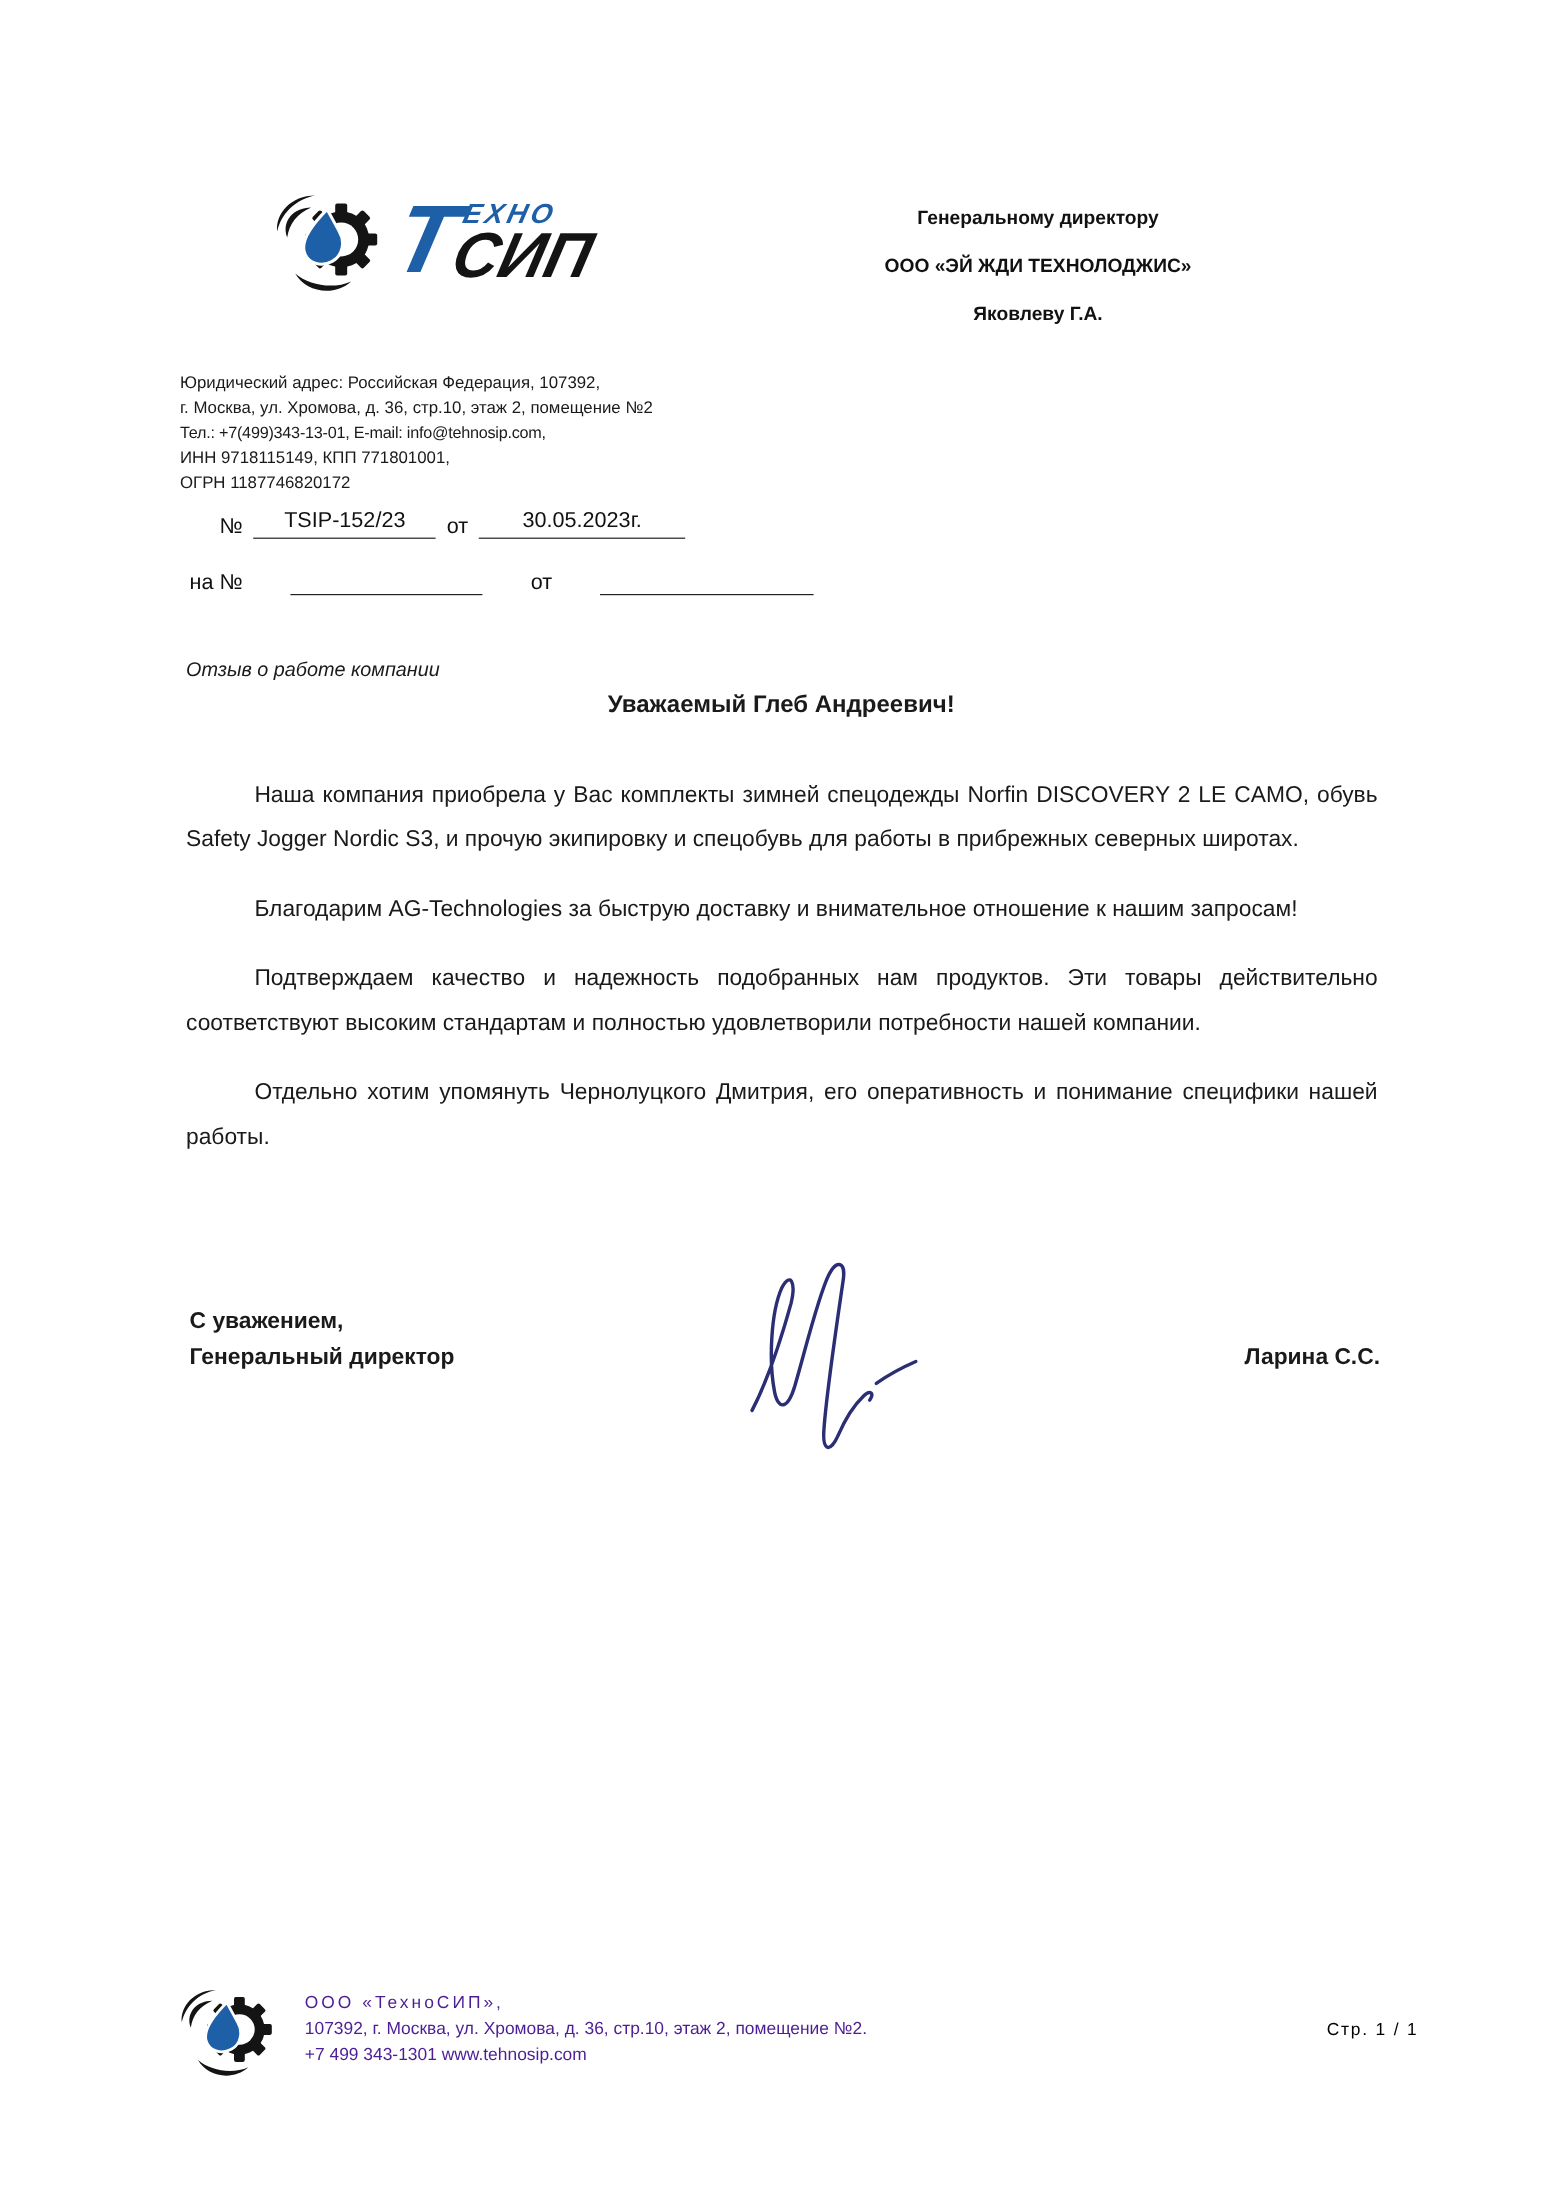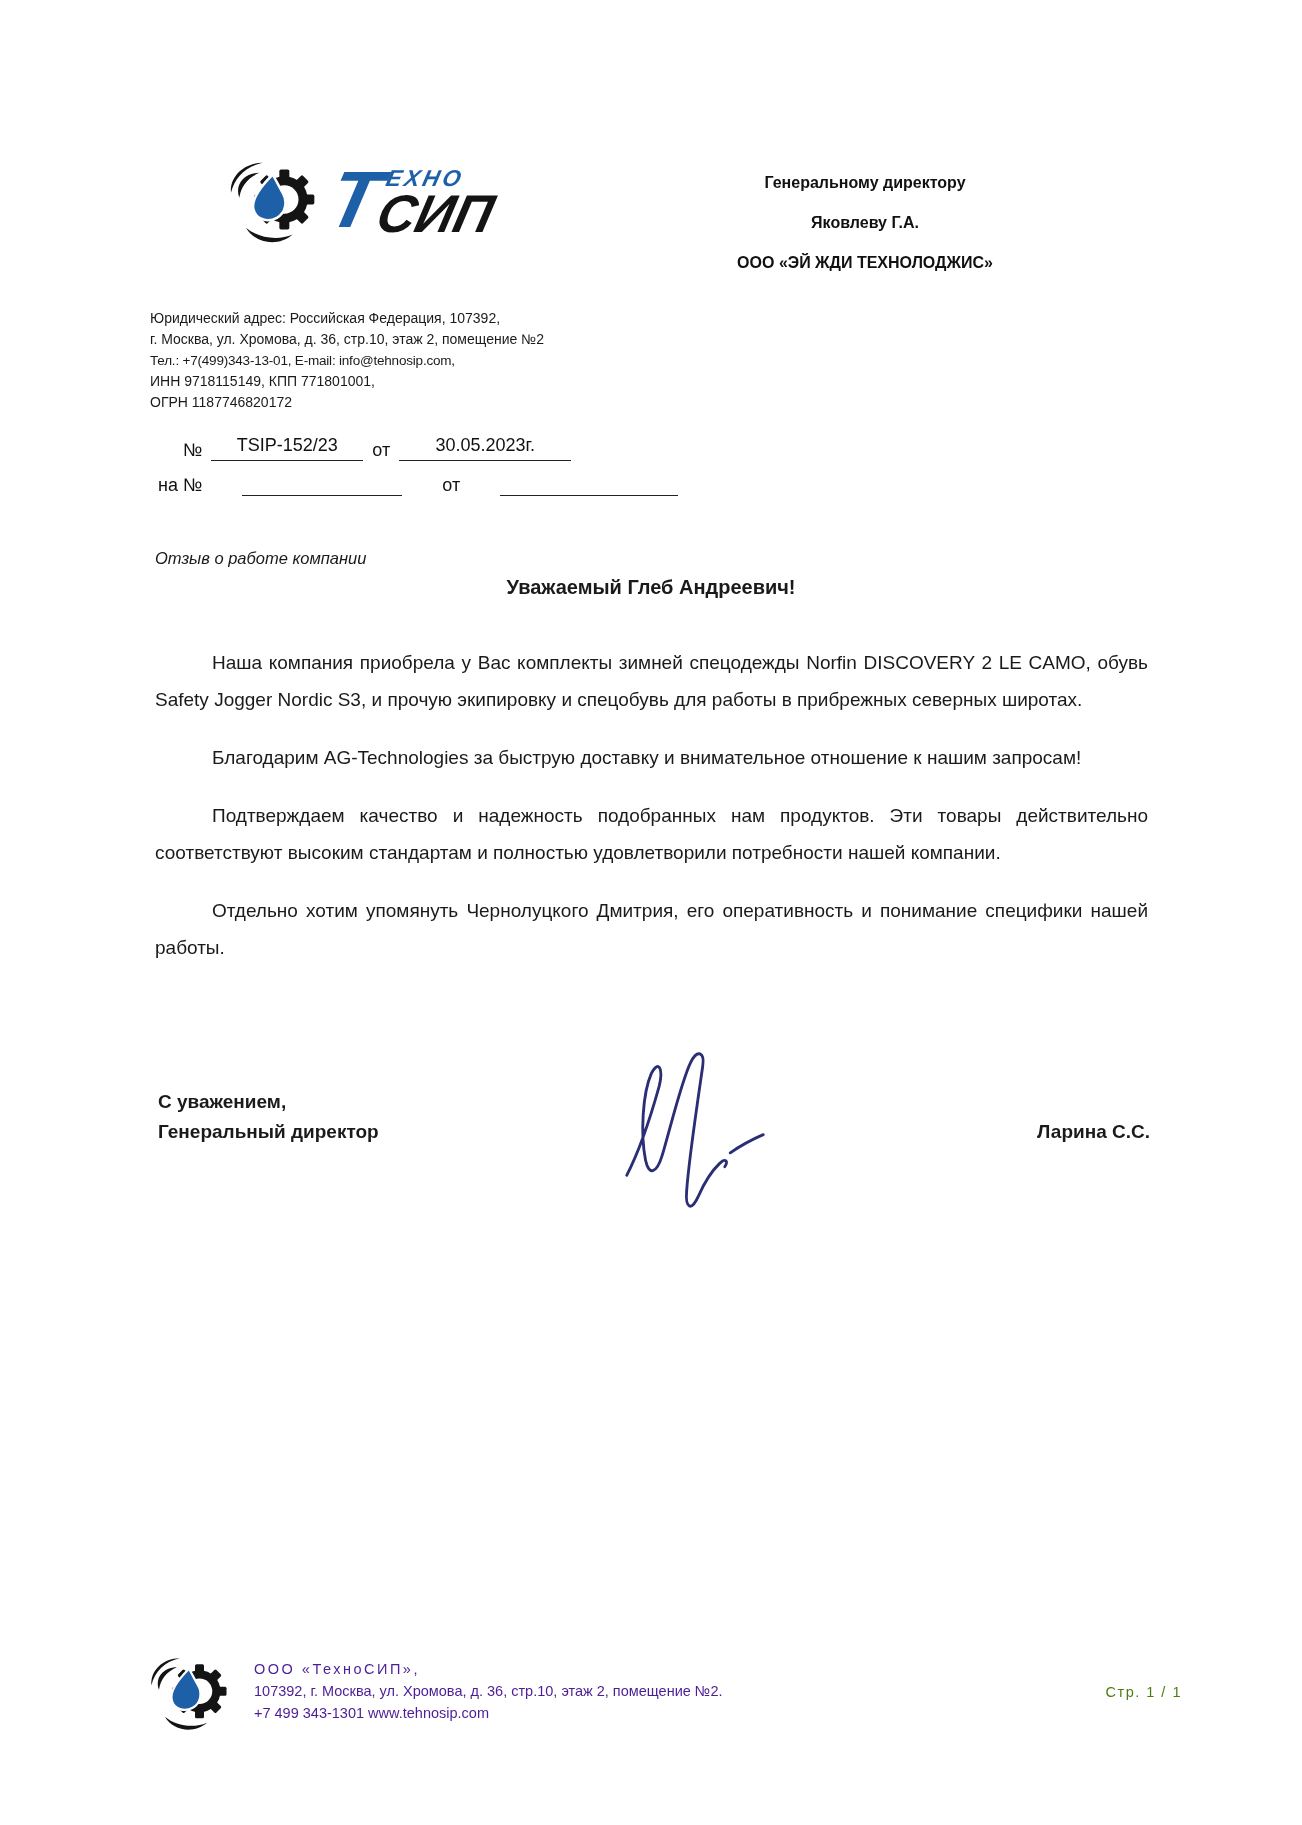--- a/index.html
+++ b/index.html
@@ -30,21 +30,21 @@
   .sender { left:150px; top:308px; width:442px; text-align:left;
             font-size:14px; line-height:21px; color:#1a1a1a; }
   .sender .narrow { font-size:13.5px; letter-spacing:-0.2px; }
 
   
   .ref-row { display:flex; align-items:flex-end; gap:9px; font-size:18px; color:#111; }
   .ref-row.first { left:183px; top:423px; }
   .ref-row.second { left:158px; top:470px;gap:40px; }
   .blank { display:inline-block; border-bottom:1.6px solid #222;
            text-align:center; height:26px; font-size:18px; }
-  .blank.b1 { width:152px;margin-top:12px; }
+  .blank.b1 { width:152px; }
   .blank.b2 { width:172px; }
   .blank.b3 { width:160px; }
   .blank.b4 { width:178px; }
 
   
   .subject { left:155px; top:549px; font-style:italic; font-size:16.5px; }
   .salutation { left:155px; top:576px; width:992px; text-align:center;
                 font-size:20px; font-weight:700; }
 
   
@@ -57,21 +57,21 @@
   .sign-title { left:158px; top:1121px; font-size:19px; font-weight:700; }
   .sign-name { right:152px; top:1121px; font-size:19px; font-weight:700; }
   .signature { left:608px; top:1046px; width:172px; height:174px; transform:rotate(-5deg); }
   .signature path { stroke:#2b2e74; stroke-width:3; fill:none;
                     stroke-linecap:round; stroke-linejoin:round; }
 
   
   .footer-logo { left:147px; top:1652px; width:90px; height:83px; }
   .footer-text { left:254px; top:1658px; font-size:14.5px; line-height:22px; color:#4c1d95; }
   .footer-company { letter-spacing:2.5px; }
-  .page-num { right:120px; top:1684px; font-size:14.5px; letter-spacing:1.5px; color:#4d7c0f; }
+  .page-num { right:120px; top:1684px; font-size:14.5px; letter-spacing:1.5px; color:#000000; }
 </style>
 </head>
 <body>
 
 <svg width="0" height="0" style="position:absolute">
   <defs>
     <symbol id="logo-mark" viewBox="0 0 120 110">
       <path d="M44 8 C24 12 10 26 6 44 C4 26 20 8 44 8 Z" fill="#141414"></path>
       <path d="M40 20 C26 26 18 36 16 50 C10 34 22 20 40 20 Z" fill="#141414"></path>
       <path d="M24 86 C38 98 62 102 80 94 C62 110 34 104 24 86 Z" fill="#141414"></path>
@@ -102,22 +102,22 @@
     <span class="logo-t">Т</span>
     <span class="logo-stack">
       <span class="logo-top">ЕХНО</span>
       <span class="logo-bottom">СИП</span>
     </span>
   </div>
 </div>
 
 <div class="abs recipient">
   <div>Генеральному директору</div>
+  <div>ООО «ЭЙ ЖДИ ТЕХНОЛОДЖИС»</div>
   <div>Яковлеву Г.А.</div>
-  <div>ООО «ЭЙ ЖДИ ТЕХНОЛОДЖИС»</div>
 </div>
 
 <div class="abs sender">
   <div>Юридический адрес: Российская Федерация, 107392,</div>
   <div>г. Москва, ул. Хромова, д. 36, стр.10, этаж 2, помещение №2</div>
   <div class="narrow">Тел.: +7(499)343-13-01, E-mail: info@tehnosip.com,</div>
   <div>ИНН 9718115149, КПП 771801001,</div>
   <div>ОГРН 1187746820172</div>
 </div>
 

